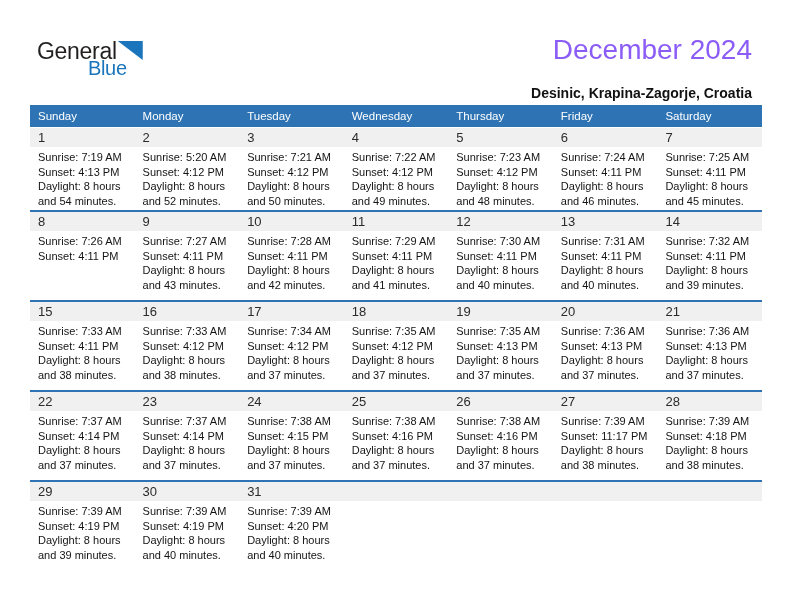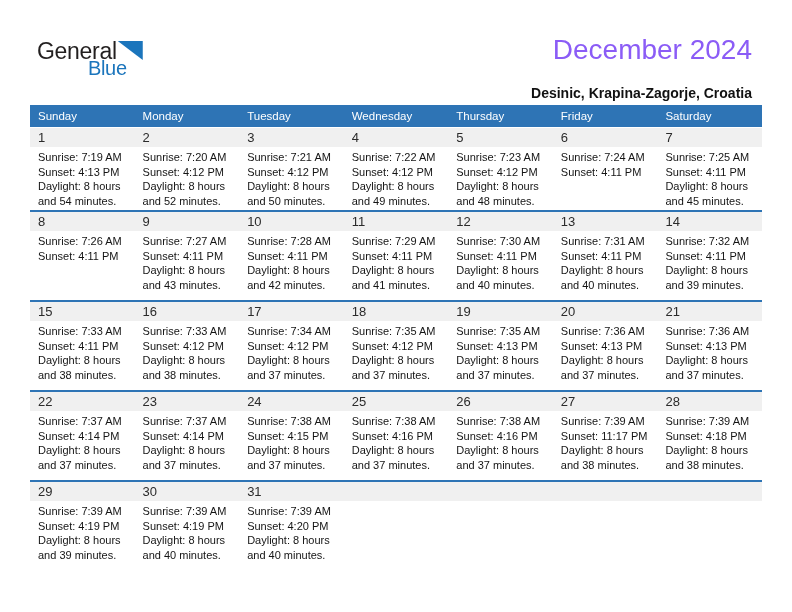--- a/index.html
+++ b/index.html
@@ -74,21 +74,21 @@
             <div class="day-num">1</div>
             <div class="cell-details">
               <div>Sunrise: 7:19 AM</div>
               <div>Sunset: 4:13 PM</div>
               <div>Daylight: 8 hours and 54 minutes.</div>
             </div>
           </div>
           <div class="cell">
             <div class="day-num">2</div>
             <div class="cell-details">
-              <div>Sunrise: 7:20 AM</div>
+              <div>Sunrise: 5:20 AM</div>
               <div>Sunset: 4:12 PM</div>
               <div>Daylight: 8 hours and 52 minutes.</div>
             </div>
           </div>
           <div class="cell">
             <div class="day-num">3</div>
             <div class="cell-details">
               <div>Sunrise: 7:21 AM</div>
               <div>Sunset: 4:12 PM</div>
               <div>Daylight: 8 hours and 50 minutes.</div>
@@ -108,20 +108,21 @@
               <div>Sunrise: 7:23 AM</div>
               <div>Sunset: 4:12 PM</div>
               <div>Daylight: 8 hours and 48 minutes.</div>
             </div>
           </div>
           <div class="cell">
             <div class="day-num">6</div>
             <div class="cell-details">
               <div>Sunrise: 7:24 AM</div>
               <div>Sunset: 4:11 PM</div>
+              <div>Daylight: 8 hours and 46 minutes.</div>
             </div>
           </div>
           <div class="cell">
             <div class="day-num">7</div>
             <div class="cell-details">
               <div>Sunrise: 7:25 AM</div>
               <div>Sunset: 4:11 PM</div>
               <div>Daylight: 8 hours and 45 minutes.</div>
             </div>
           </div>

